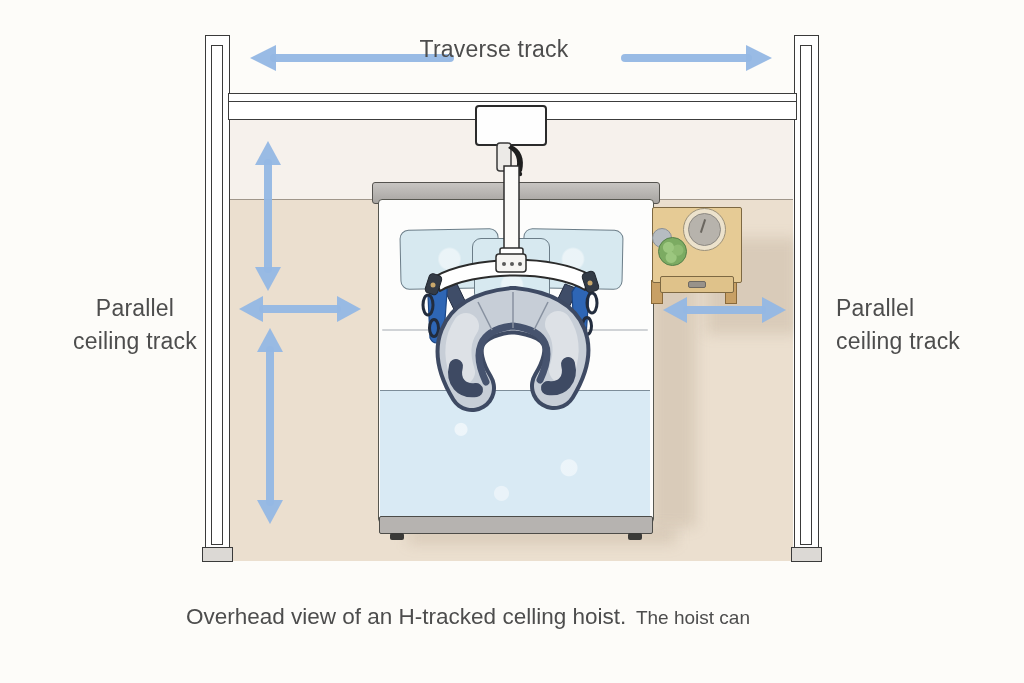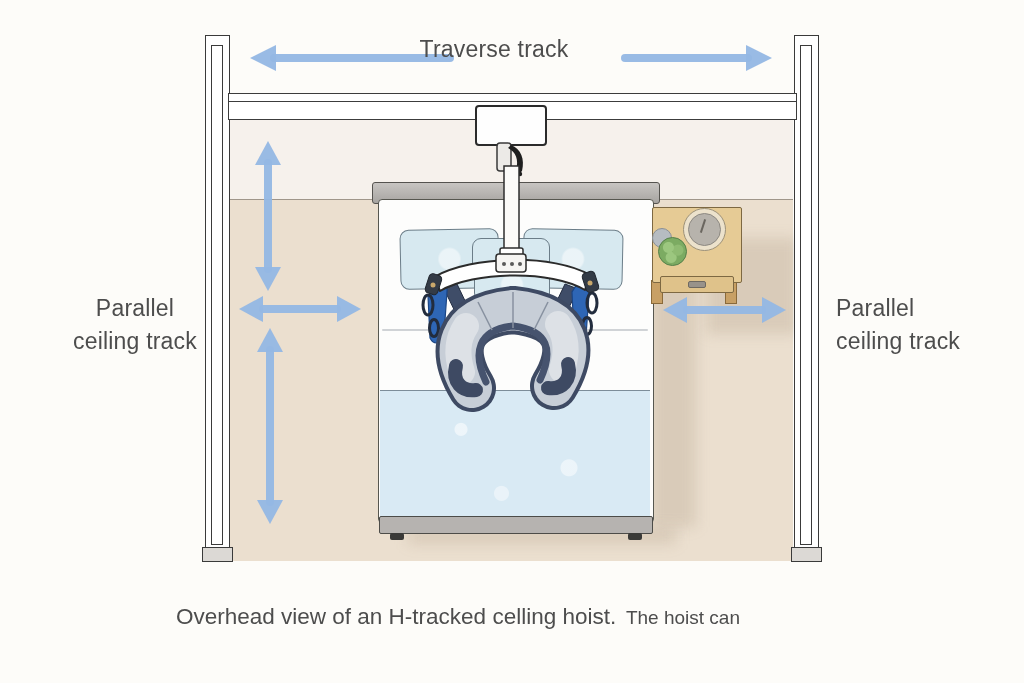--- a/index.html
+++ b/index.html
@@ -66,21 +66,21 @@
   .lamp-needle{left:702px;top:219px;width:2px;height:14px;background:#6a665f;transform:rotate(18deg);}
   
   .overlay{left:0;top:0;width:1024px;height:683px;pointer-events:none;}
   .arrowline{stroke:var(--c-arrow,#94b7e4);stroke-width:8;fill:none;stroke-linecap:round;opacity:.95;}
   .arrowhead{fill:var(--c-arrow,#94b7e4);opacity:.95;}
   
   .lbl{white-space:nowrap;font-size:23px;letter-spacing:.2px;color:var(--c-text,#4d4d4d);}
   .lbl-traverse{left:0;top:36px;width:988px;text-align:center;}
   .lbl-left{left:35px;top:292px;width:200px;text-align:center;line-height:33px;}
   .lbl-right{left:836px;top:292px;width:200px;text-align:left;line-height:33px;}
-  .caption{left:2px;top:600px;width:912px;text-align:center;line-height:33px;}
+  .caption{left:12px;top:600px;width:912px;text-align:center;line-height:33px;}
   .cap-big{font-size:22.5px;}
   .cap-small{font-size:19px;}
 </style>
 </head>
 <body>
 
 <div class="stage">
 
   <div class="abs wall"></div>
   <div class="abs floor"></div>

